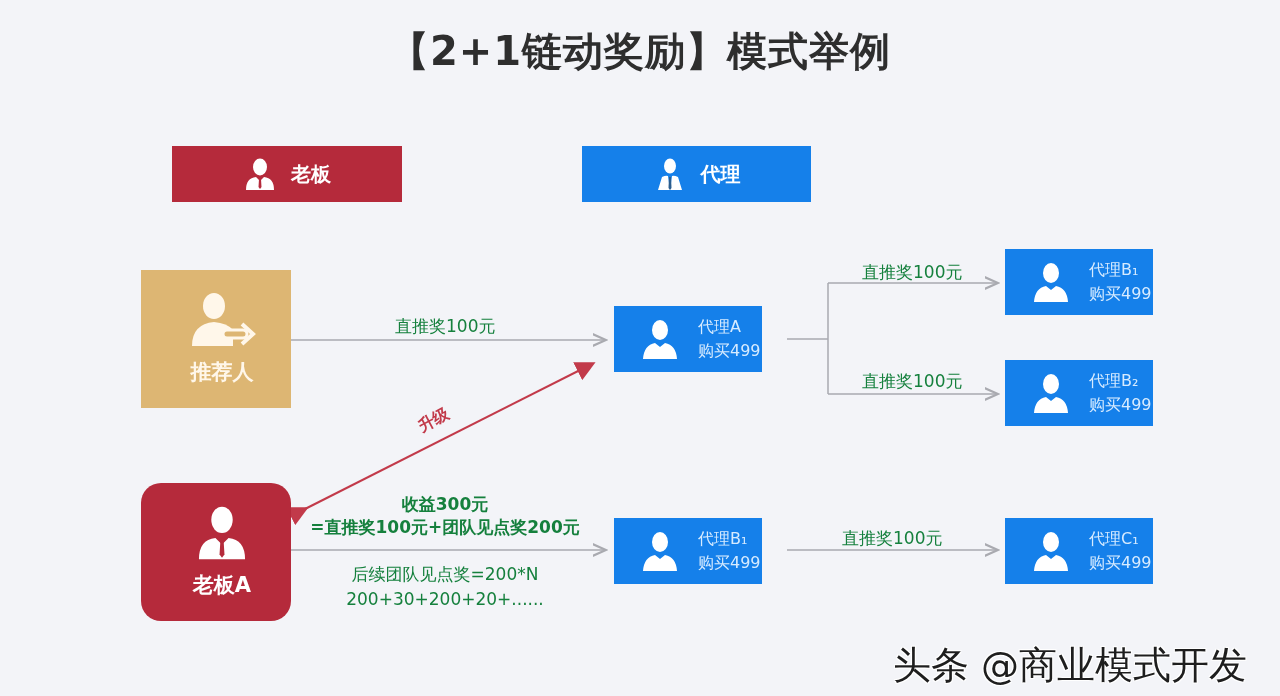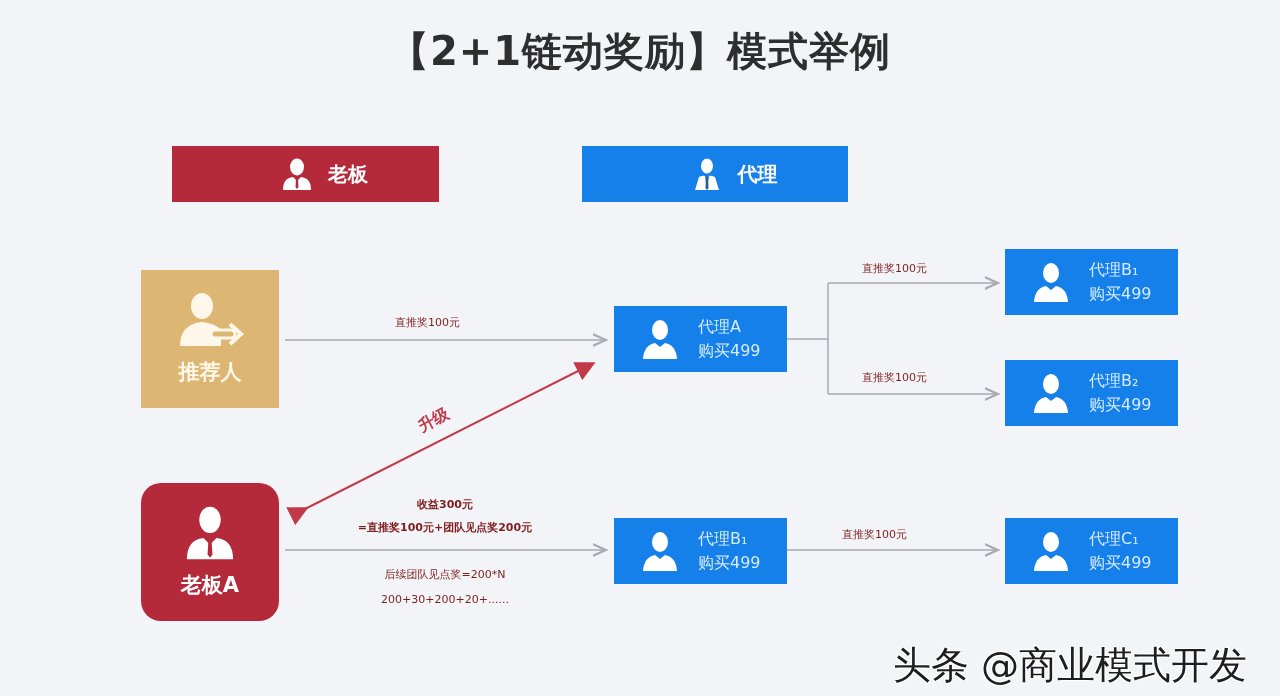--- a/index.html
+++ b/index.html
@@ -7,39 +7,39 @@
     width:1280px; height:696px; overflow:hidden; position:relative;
     background:#f3f4f8;
     font-family:"DejaVu Sans", "Liberation Sans", sans-serif;
   }
   .title {
     position:absolute; left:0; top:24px; width:1280px; text-align:center;
     font-size:40px; font-weight:bold; color:#2e2e2e; letter-spacing:1px;
   }
   .legend {
     position:absolute; height:56px; display:flex; align-items:center; justify-content:center;
-    color:#fff; font-weight:bold; font-size:20px; gap:14px;padding-left:37px;
+    color:#fff; font-weight:bold; font-size:20px; gap:14px;
   }
   .legend.boss { left:172px; top:146px; width:230px; background:#b52a3b; }
   .legend.agent { left:562px; top:146px; width:229px; background:#1580ea;margin-left:20px; }
   .bigbox {
     position:absolute; display:flex; flex-direction:column; align-items:center; justify-content:center;
-    color:#fff; font-weight:bold; font-size:21px;
+    color:#fff; font-weight:bold; font-size:21px;padding-left:12px;
   }
   .bigbox.referrer { left:141px; top:270px; width:138px; height:138px; background:#ddb673; color:#fff7ea; }
   .bigbox.bossA { left:141px; top:483px; width:138px; height:138px; background:#b52a3b;border-radius:20px; }
   .bigbox .lbl { margin-top:10px; }
   .node {
-    position:absolute; width:173px; height:66px; background:#1580ea;
+    position:absolute; width:148px; height:66px; background:#1580ea;
     display:flex; align-items:center; color:#d7ebff; font-size:16px;
   }
   .node .ico { width:36px; margin-left:28px; margin-right:20px; display:flex; justify-content:center; }
   .node .txt { line-height:24px; }
   .edge-label {
-    position:absolute; font-size:11px; color:#7f1d1d; text-align:center; white-space:nowrap;
+    position:absolute; font-size:17px; color:#15803d; text-align:center; white-space:nowrap;
   }
   svg.lines { position:absolute; left:0; top:0; }
   .watermark {
     position:absolute; left:893px; top:640px; font-size:38px; color:#1e1e1e;
     text-shadow: 1px 1px 0 #fff, -1px -1px 0 #fff, 1px -1px 0 #fff, -1px 1px 0 #fff;
   }
   .upgrade {
     position:absolute; left:418px; top:410px; color:#c23a4a; font-size:16px; font-weight:bold;
     transform:rotate(-28deg);
   }

